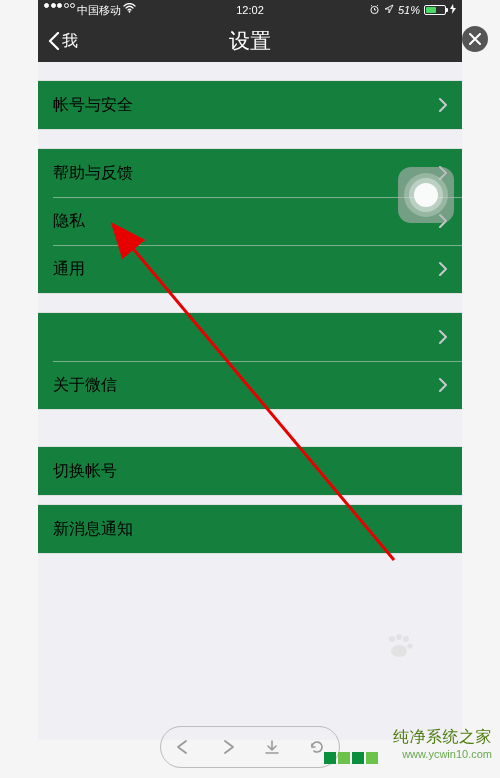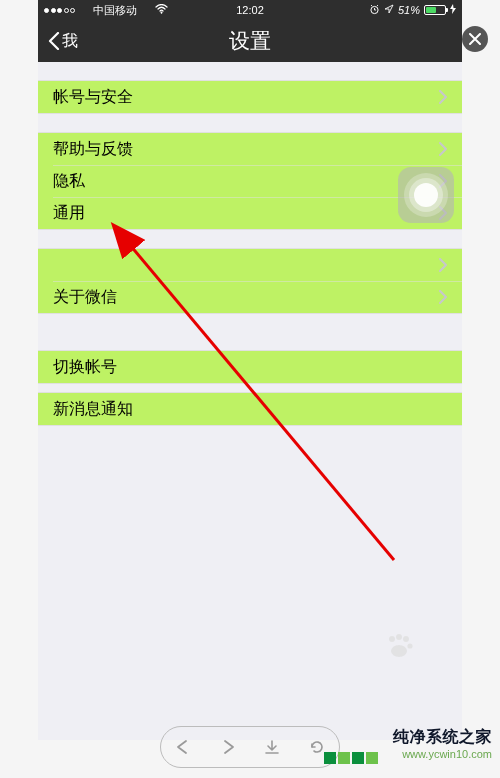--- a/index.html
+++ b/index.html
@@ -20,21 +20,21 @@
     .statusbar {
       height: 20px;
       background: #2e2e2e;
       color: #fff;
       font-size: 11px;
       display: flex;
       align-items: center;
       padding: 0 6px;
       position: relative;
     }
-    .sb-left { display: flex; align-items: center; gap: 18px; }
+    .sb-left { display: flex; gap: 2px; }
     .sb-dots { display: flex; gap: 1.5px; }
     .sb-dot { width: 5px; height: 5px; border-radius: 50%; border: 0.7px solid #fff; }
     .sb-dot.fill { background: #fff; }
     .sb-center { position: absolute; left: 50%; transform: translateX(-50%); font-weight: 500; }
     .sb-right { margin-left: auto; display: flex; align-items: center; gap: 4px; font-style: italic; }
     .sb-battery { width: 22px; height: 10px; border: 1px solid #fff; border-radius: 2px; position: relative; }
     .sb-battery:after { content:""; position:absolute; right:-3px; top:2px; width:2px; height:4px; background:#fff; border-radius:0 1px 1px 0;}
     .sb-battery-fill { position: absolute; left: 1px; top: 1px; bottom: 1px; width: 50%; background: #4cd964; border-radius:1px;}
 
     
@@ -49,22 +49,22 @@
     }
     .nav-back { display: flex; align-items: center; font-size: 16px; gap: 2px; }
     .nav-title { position: absolute; left: 50%; transform: translateX(-50%); font-size: 21px; }
 
     .content { width: 100%; }
 
     .gap { height: 18px; }
     .gap-small { height: 8px; }
 
     .cell {
-      background: #bef264;
-      height: 32px;
+      background: #15803d;
+      height: 48px;
       display: flex;
       align-items: center;
       padding: 0 15px;
       position: relative;
       font-size: 16px;
       color: #000;
     }
     .cell + .cell { position: relative; }
     .cell + .cell::before {
       content:"";
@@ -157,23 +157,23 @@
       width:12px;height:12px;
     }
     .watermark-logo .a{background:#0b8f3d;}
     .watermark-logo .b{background:#6dc24b;}
     .watermark-logo .c{background:#0b8f3d;}
     .watermark-logo .d{background:#6dc24b;}
     .watermark-text{
       position:absolute;
       right:8px;
       bottom:30px;
-      color:#0f172a;
+      color:#4d7c0f;
       font-size:16px;
-      font-weight:700;
+      font-weight:400;
       letter-spacing:0.5px;
     }
     .watermark-sub{
       position:absolute;
       right:8px;
       bottom:18px;
       color:#6aa84f;
       font-size:11px;
       margin-top:40px;
     }

